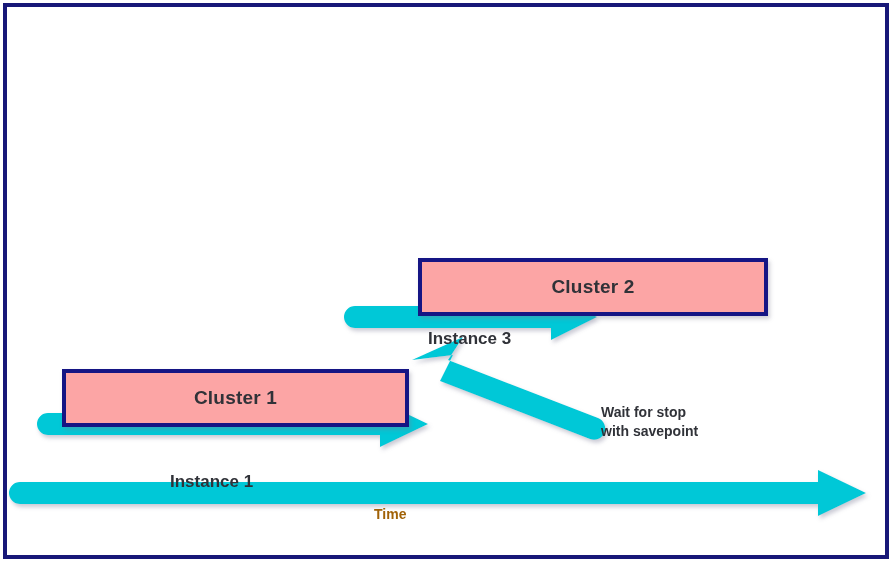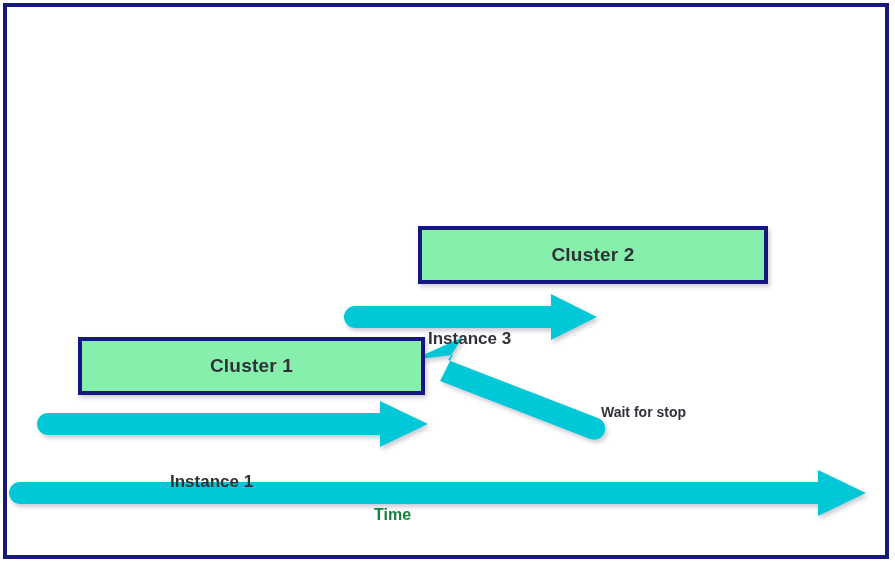--- a/index.html
+++ b/index.html
@@ -29,43 +29,44 @@
   svg.layer {
     position: absolute;
     left: 0;
     top: 0;
     width: 895px;
     height: 565px;
   }
   .box {
     position: absolute;
     box-sizing: border-box;
-    background: #86efac;
+    background: #fca5a5;
     border: 4px solid #151584;
     display: flex;
     align-items: center;
     justify-content: center;
     box-shadow: 2px 3px 4px rgba(120,120,140,0.35);
+    margin-top: 32px;
   }
   .box-label {
     font-size: 19px;
     font-weight: bold;
     color: #303238;
     letter-spacing: 0.2px;
   }
   .txt {
     position: absolute;
     font-weight: bold;
     color: #303238;
     white-space: pre;
     line-height: 1.18;
   }
   .txt.inst { font-size: 17px; }
   .txt.note { font-size: 14px; }
-  .txt.time { font-size: 16px; color: #15803d; text-align: right; }
+  .txt.time { font-size: 14px; color: #a16207; text-align: right; }
 </style>
 </head>
 <body>
 
 <div id="canvas">
 
   <div id="frame"></div>
 
   <svg class="layer" viewBox="0 0 895 565">
     <defs>
@@ -115,31 +116,32 @@
                L 818 482
                L 818 470
                L 866 493
                L 818 516
                L 818 504
                L 20 504
                A 11 11 0 0 1 20 482 Z"></path>
     </g>
   </svg>
 
-  <div class="box" style="left:78px; top:337px; width:347px; height:58px;">
+  <div class="box" style="left:62px; top:337px; width:347px; height:58px;">
     <span class="box-label">Cluster 1</span>
   </div>
 
   <div class="box" style="left:418px; top:226px; width:350px; height:58px;">
     <span class="box-label">Cluster 2</span>
   </div>
 
   <div class="txt inst" style="left:170px; top:472px;">Instance 1</div>
 
   <div class="txt inst" style="left:428px; top:329px;">Instance 3</div>
 
   <div style="position:absolute; left:601px; top:404px;">
     <div class="txt note" style="position:relative; left:0; top:0;">Wait for stop</div>
+    <div class="txt note" style="position:relative; left:0; top:0; margin-top:2px;">with savepoint</div>
   </div>
 
   <div class="txt time" style="left:374px; top:506px;">Time</div>
 
 </div>
 
 </body></html>

